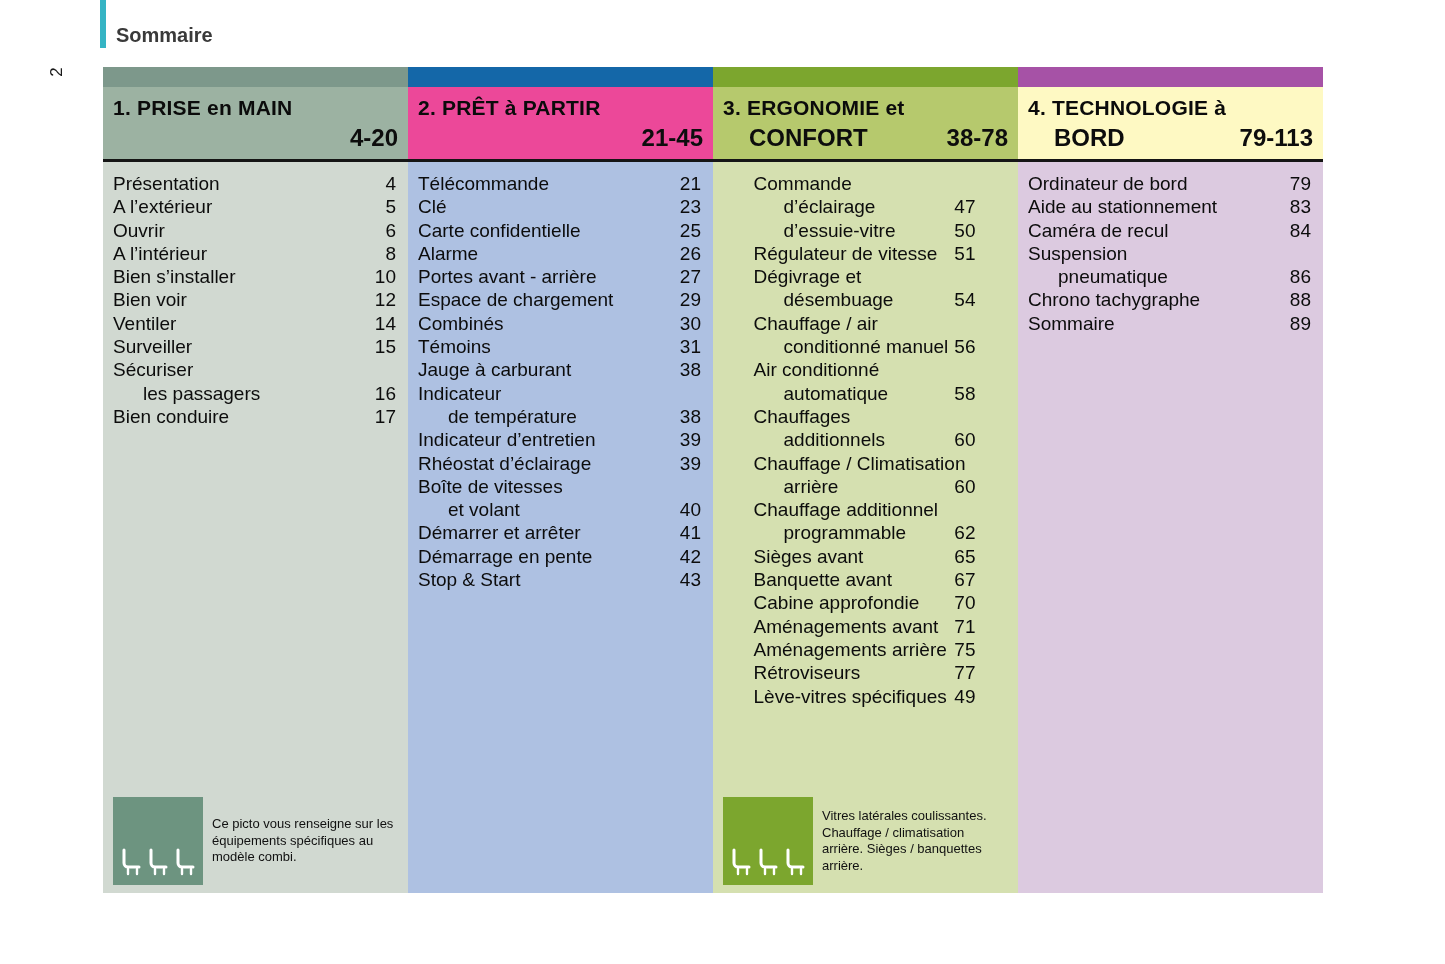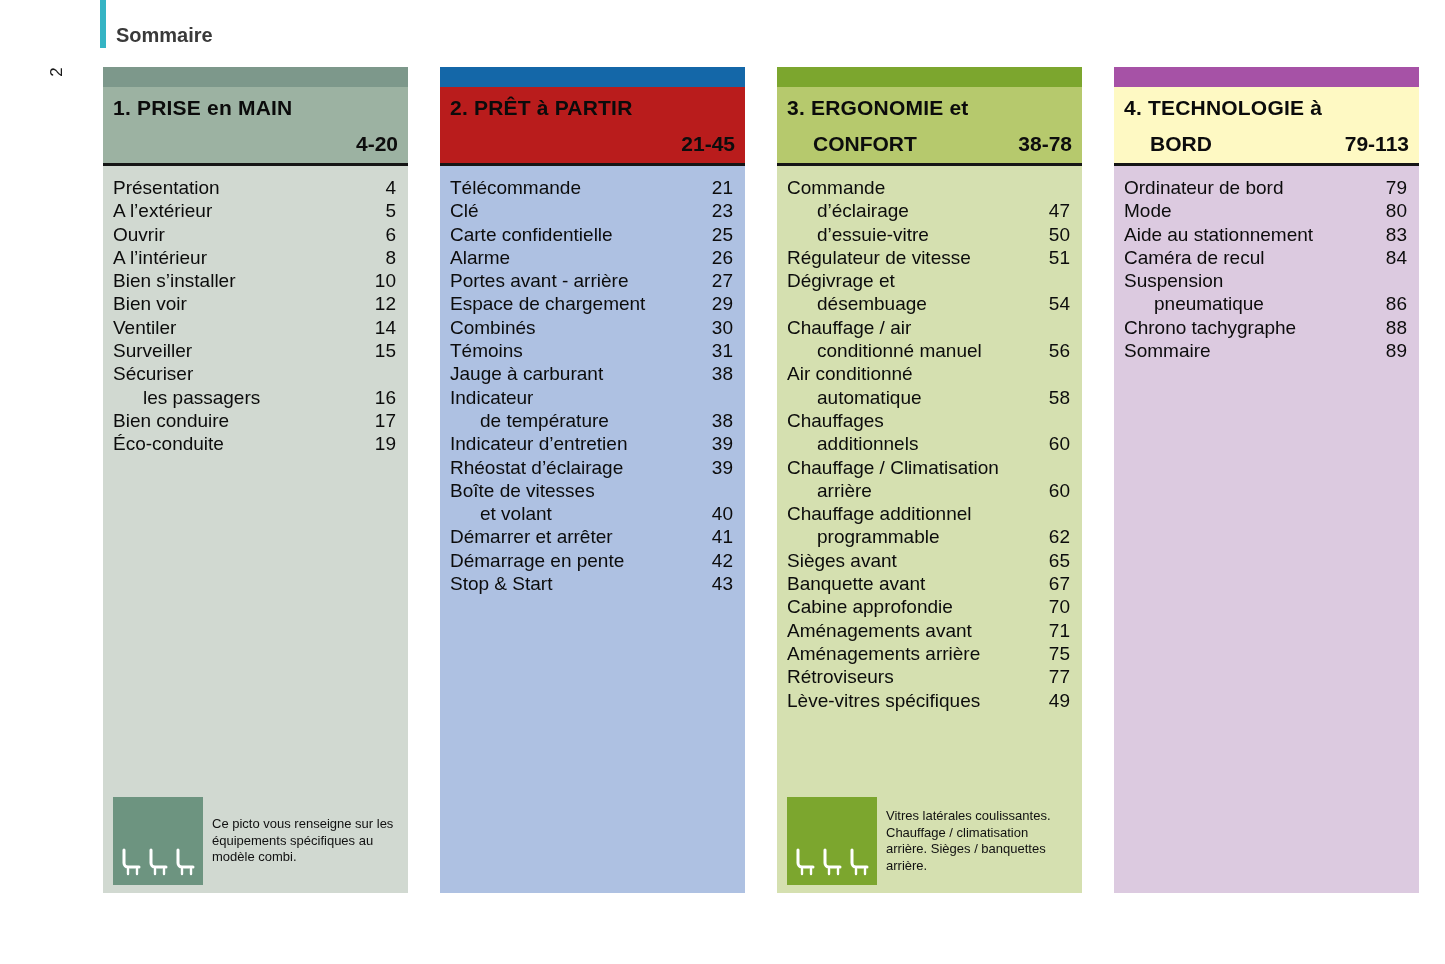--- a/index.html
+++ b/index.html
@@ -5,29 +5,29 @@
   * { margin:0; padding:0; box-sizing:border-box; }
   html,body { background:#ffffff; }
   body { font-family:"Liberation Sans", sans-serif; color:#0d0d0d; }
   .page { position:relative; width:1445px; height:964px; background:#ffffff; overflow:hidden; }
 
   .accent-bar { position:absolute; left:100px; top:0; width:6px; height:48px; background:#35b4c4; }
   .doc-title { position:absolute; left:116px; top:24px; font-size:20px; font-weight:bold; color:#3a3a3a; }
   .side-number { position:absolute; left:52px; top:62px; font-size:17px; color:#1a1a1a;
                  transform:rotate(-90deg); transform-origin:center; }
 
-  .columns { position:absolute; left:103px; top:67px; display:flex; gap:32px; }
+  .columns { position:absolute; left:103px; top:67px; display:flex; gap:0; }
   .column { width:305px; height:826px; display:flex; flex-direction:column; }
 
   .strip { height:20px; flex:0 0 auto; }
 
   .col-header { padding:9px 10px 7px 10px; border-bottom:3px solid #151515; flex:0 0 auto; }
   .header-line1 { font-size:21px; font-weight:bold; color:#0b0b0b; letter-spacing:.2px; white-space:nowrap; }
   .header-line2 { display:flex; justify-content:space-between; align-items:baseline;
-                  font-size:21px; font-weight:bold; margin-top:12px; min-height:24px; }
+                  font-size:24px; font-weight:bold; margin-top:4px; min-height:24px; }
   .header-line2 .tl2 { padding-left:26px; }
 
   .col-body { flex:1 1 auto; display:flex; flex-direction:column; padding:10px 12px 8px 10px; }
 
   .toc-row { display:flex; justify-content:space-between; align-items:baseline;
              font-size:19px; line-height:23.3px; color:#0c0c0c; }
   .toc-row.indent .toc-label { padding-left:30px; }
   .toc-label { white-space:nowrap; }
   .toc-page { font-variant-numeric:tabular-nums; padding-left:6px; }
 
@@ -96,24 +96,20 @@
               <span class="toc-page"></span>
             </div>
             <div class="toc-row indent">
               <span class="toc-label">les passagers</span>
               <span class="toc-page">16</span>
             </div>
             <div class="toc-row">
               <span class="toc-label">Bien conduire</span>
               <span class="toc-page">17</span>
             </div>
-            <div class="toc-row">
-              <span class="toc-label">Éco-conduite</span>
-              <span class="toc-page">19</span>
-            </div>
           </div>
         <div class="note">
           <div class="note-square" style="background: rgb(109, 148, 128);">
             <svg width="26" height="28" viewBox="0 0 26 28">
               <path d="M6 2 v13 a4 4 0 0 0 4 4 h11" stroke="#ffffff" stroke-width="3" fill="none" stroke-linecap="round"></path>
               <path d="M10 21 v5 M19 21 v5" stroke="#ffffff" stroke-width="2.4" fill="none" stroke-linecap="round"></path>
             </svg>
             <svg width="26" height="28" viewBox="0 0 26 28">
               <path d="M6 2 v13 a4 4 0 0 0 4 4 h11" stroke="#ffffff" stroke-width="3" fill="none" stroke-linecap="round"></path>
               <path d="M10 21 v5 M19 21 v5" stroke="#ffffff" stroke-width="2.4" fill="none" stroke-linecap="round"></path>
@@ -123,21 +119,21 @@
               <path d="M10 21 v5 M19 21 v5" stroke="#ffffff" stroke-width="2.4" fill="none" stroke-linecap="round"></path>
             </svg>
           </div>
           <div class="note-text">Ce picto vous renseigne sur les équipements spécifiques au modèle combi.</div>
         </div>
       </div>
     </section>
 
     <section class="column">
       <div class="strip" style="background: rgb(20, 103, 168);"></div>
-      <header class="col-header" style="background: #b91c1c;">
+      <header class="col-header" style="background: #ec4899;">
         <div class="header-line1">2. PRÊT à PARTIR</div>
         <div class="header-line2">
           <span class="tl2"></span>
           <span class="range">21-45</span>
         </div>
       </header>
       <div class="col-body" style="background: rgb(174, 193, 226);">
         <div class="toc-list">
             <div class="toc-row">
               <span class="toc-label">Télécommande</span>
@@ -217,21 +213,21 @@
 
     <section class="column">
       <div class="strip" style="background: rgb(124, 166, 46);"></div>
       <header class="col-header" style="background: rgb(182, 201, 109);">
         <div class="header-line1">3. ERGONOMIE et</div>
         <div class="header-line2">
           <span class="tl2">CONFORT</span>
           <span class="range">38-78</span>
         </div>
       </header>
-      <div class="col-body" style="background: rgb(213, 224, 176);">
+      <div class="col-body" style="background: rgb(213, 224, 176); align-items: center;">
         <div class="toc-list">
             <div class="toc-row">
               <span class="toc-label">Commande</span>
               <span class="toc-page"></span>
             </div>
             <div class="toc-row indent">
               <span class="toc-label">d’éclairage</span>
               <span class="toc-page">47</span>
             </div>
             <div class="toc-row indent">
@@ -348,24 +344,20 @@
           <span class="range">79-113</span>
         </div>
       </header>
       <div class="col-body" style="background: rgb(220, 202, 224);">
         <div class="toc-list">
             <div class="toc-row">
               <span class="toc-label">Ordinateur de bord</span>
               <span class="toc-page">79</span>
             </div>
             <div class="toc-row">
-              <span class="toc-label">Mode</span>
-              <span class="toc-page">80</span>
-            </div>
-            <div class="toc-row">
               <span class="toc-label">Aide au stationnement</span>
               <span class="toc-page">83</span>
             </div>
             <div class="toc-row">
               <span class="toc-label">Caméra de recul</span>
               <span class="toc-page">84</span>
             </div>
             <div class="toc-row">
               <span class="toc-label">Suspension</span>
               <span class="toc-page"></span>

